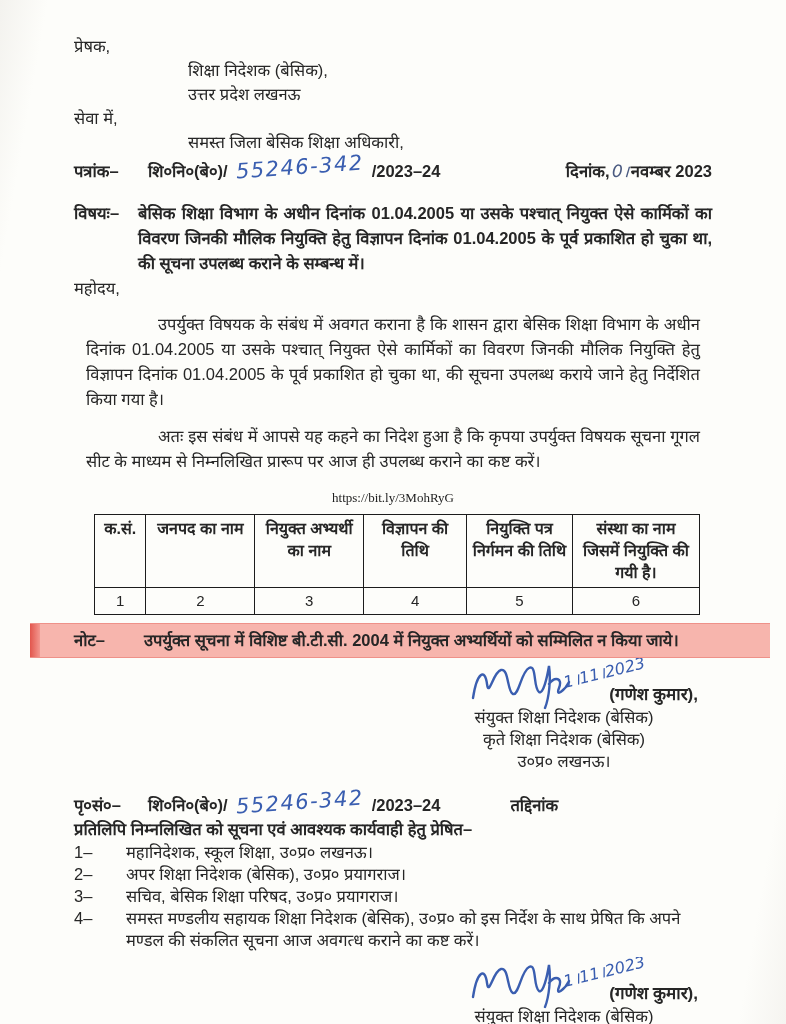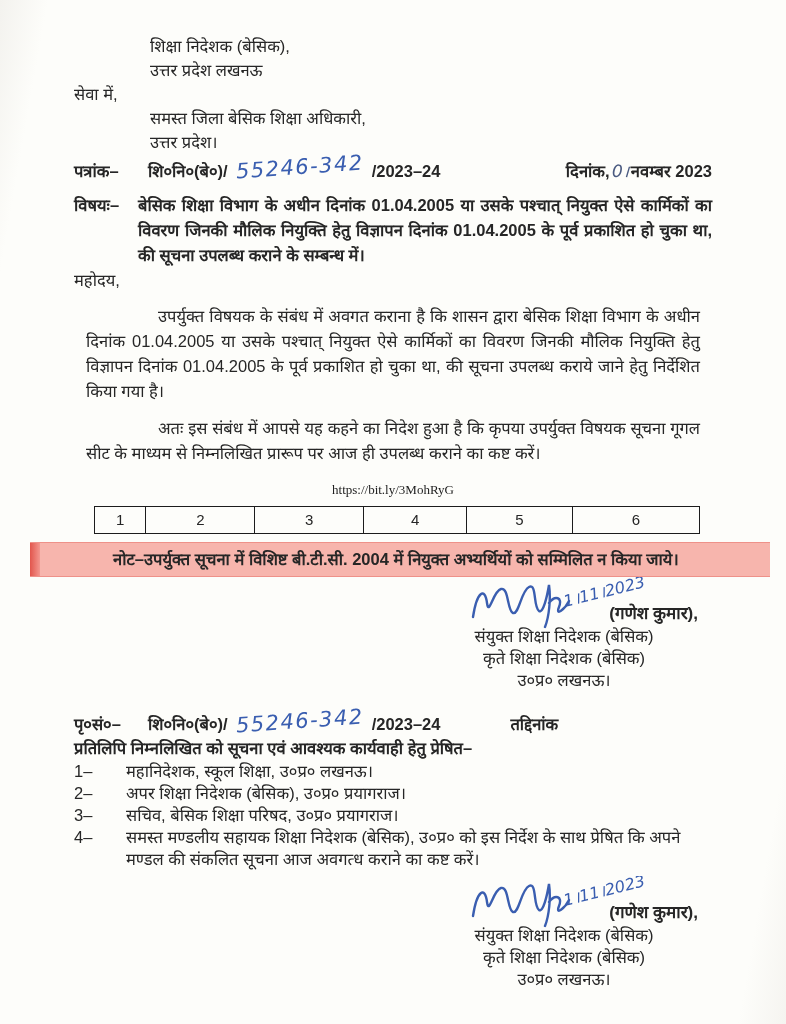--- a/index.html
+++ b/index.html
@@ -8,21 +8,21 @@
     width:786px;height:1024px;
     margin:0 auto;
     background:linear-gradient(100deg,#f3f2ee 0%,#fdfdfa 5%,#fdfdfa 95%,#f5f4f0 100%);
     font-family:"Liberation Sans","DejaVu Sans",sans-serif;
     color:#262626;
     overflow:hidden;
     box-sizing:border-box;
   }
   .content{padding:34px 74px 0 74px;font-size:16.5px;line-height:24px;}
   .bold{font-weight:700;}
-  .indent1{margin-left:76px;}
+  .indent1{margin-left:114px;}
   .refline{display:flex;align-items:baseline;margin-top:4px;font-weight:700;}
   .ref-label{width:74px;flex:0 0 auto;}
   .hand{
     display:inline-block;
     font-family:"DejaVu Sans",sans-serif;
     color:#3a5eb0;
     font-size:21px;
     font-style:italic;
     letter-spacing:1.5px;
     transform:rotate(-4deg) translateY(-3px);
@@ -33,21 +33,21 @@
     display:inline-block;
     font-family:"DejaVu Sans",sans-serif;
     color:#4a5a80;
     font-style:italic;
     font-size:17px;
     transform:rotate(2deg);
     margin:0 2px;
     font-weight:400;
   }
   .spacer{flex:1;}
-  .subject{display:flex;margin-top:10px;font-weight:700;}
+  .subject{display:flex;margin-top:18px;font-weight:700;}
   .subject-label{width:64px;flex:0 0 auto;}
   .subject-text{flex:1;text-align:justify;line-height:25px;}
   .para{text-align:justify;text-indent:72px;line-height:25px;margin:12px;}
   .url-line{text-align:center;font-family:"Liberation Serif","DejaVu Serif",serif;font-size:13px;margin:2px 0 4px 0;color:#1d1d1d;}
   table.fmt{border-collapse:collapse;margin-left:20px;width:606px;table-layout:fixed;}
   table.fmt td,table.fmt th{
     border:1.6px solid #1c1c1c;
     text-align:center;vertical-align:top;
     padding:3px 4px;
     font-weight:700;
@@ -59,21 +59,20 @@
     margin:8px 0 0 -44px;
     width:740px;
     background:#f7b5ad;
     border-top:1px solid #ee9189;
     border-bottom:1px solid #ee9189;
     padding:5px 10px 5px 44px;
     box-sizing:border-box;
     display:flex;
     font-weight:700;
     line-height:23px;
-    text-align:right;
   }
   .note-band::before{
     content:"";
     position:absolute;left:0;top:0;bottom:0;width:10px;
     background:linear-gradient(90deg,#e2564d,#f3978f);
   }
   .note-label{width:70px;flex:0 0 auto;}
   .closing{text-align:right;padding-right:92px;margin-top:4px;}
   .sigblock{
     margin-left:auto;margin-right:14px;
@@ -87,26 +86,26 @@
   .copy-item{display:flex;line-height:22px;}
   .copy-num{width:52px;flex:0 0 auto;}
   .copy-text{flex:1;}
 </style>
 </head>
 <body>
 
 <div class="page">
   <div class="content">
 
+    <div>प्रेषक,</div>
     <div class="indent1">शिक्षा निदेशक (बेसिक),</div>
     <div class="indent1">उत्तर प्रदेश लखनऊ</div>
 
     <div>सेवा में,</div>
     <div class="indent1">समस्त जिला बेसिक शिक्षा अधिकारी,</div>
-    <div class="indent1">उत्तर प्रदेश।</div>
 
     <div class="refline">
       <span class="ref-label">पत्रांक–</span>
       <span>शि०नि०(बे०)/</span>
       <span class="hand">55246-342</span>
       <span>/2023–24</span>
       <span class="spacer"></span>
       <span>दिनांक,</span>
       <span class="hand-small">0।</span>
       <span>नवम्बर 2023</span>
@@ -129,20 +128,28 @@
     <table class="fmt">
       <colgroup>
         <col style="width:8.5%">
           <col style="width:18%">
           <col style="width:18%">
         <col style="width:17%">
           <col style="width:17.5%">
           <col style="width:21%">
       </colgroup>
       <tbody>
+          <tr>
+        <td>क.सं.</td>
+        <td>जनपद का नाम</td>
+        <td>नियुक्त अभ्यर्थी का नाम</td>
+        <td>विज्ञापन की तिथि</td>
+        <td>नियुक्ति पत्र निर्गमन की तिथि</td>
+        <td>संस्था का नाम जिसमें नियुक्ति की गयी है।</td>
+      </tr>
       <tr class="idx">
         <td>1</td>
         <td>2</td>
         <td>3</td>
         <td>4</td>
         <td>5</td>
         <td>6</td>
       </tr>
     </tbody>
       </table>

